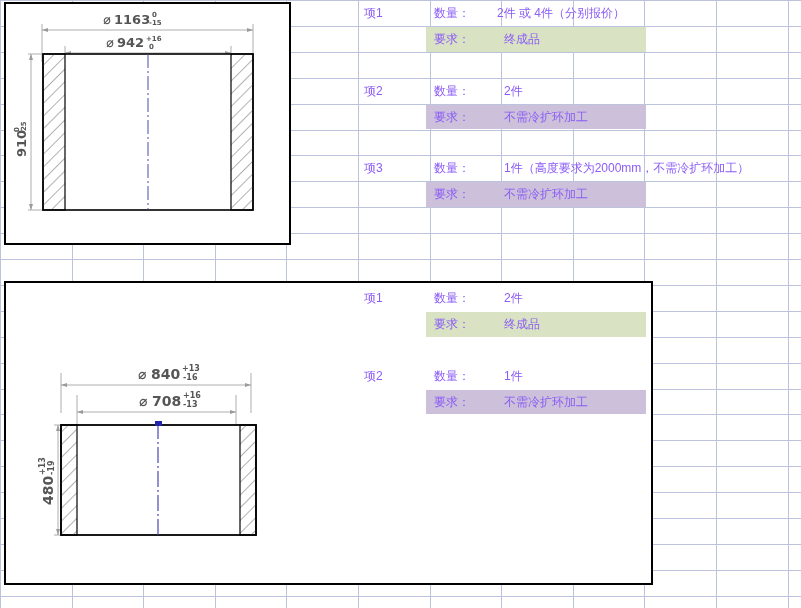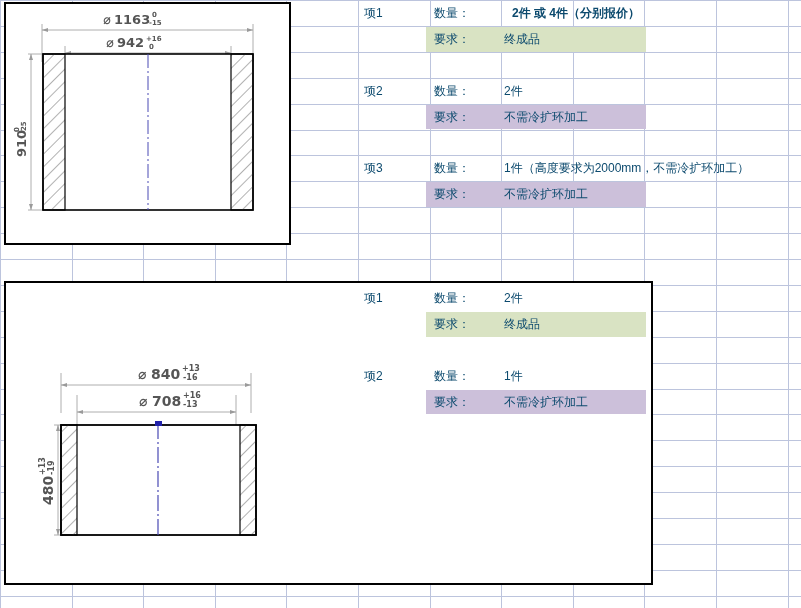--- a/index.html
+++ b/index.html
@@ -15,21 +15,21 @@
   
   .gridlayer{position:absolute;left:0;top:0;width:801px;height:608px;}
   .vline{position:absolute;top:0;width:1px;height:608px;background:#bcc4dd;}
   .hline{position:absolute;left:0;height:1px;width:801px;background:#bcc4dd;}
 
   
   .frame{position:absolute;border:2px solid #000;background:#fff;box-sizing:border-box;}
 
   
   .cell{position:absolute;box-sizing:border-box;display:flex;align-items:center;
-        font-size:12px;color:#0c4a6e;white-space:nowrap;text-align:center;}
+        font-size:12px;color:#8b5cf6;white-space:nowrap;text-align:center;}
   .cell.pad{padding-left:4px;}
   .hl-green{background:#d9e3c3;}
   .hl-purple{background:#ccc0da;}
 
   
   .drawing{position:absolute;box-sizing:border-box;}
   .dwg-svg{display:block;}
 
   
   .dim{font-family:"DejaVu Sans",sans-serif;font-weight:bold;fill:#555;}
@@ -126,21 +126,21 @@
 
       <rect x="227" y="52" width="22" height="156" fill="url(#hatchA)" stroke="#000" stroke-width="1.2"></rect>
 
       <line x1="144" y1="52" x2="144" y2="208" stroke="#4a4ab4" stroke-width="1" stroke-dasharray="14,3,2,3"></line>
     </svg>
   </div>
 
   <div id="top-table">
       <div class="cell pad" style="left: 360px; top: 1px; width: 70px; height: 24.9px;">项1</div>
       <div class="cell pad" style="left: 430px; top: 1px; width: 70px; height: 24.9px;">数量：</div>
-      <div class="cell pad" style="left: 508px; top: 1px; width: 280px; height: 24.9px; font-weight: bold;">2件 或 4件（分别报价）</div>
+      <div class="cell pad" style="left: 493px; top: 1px; width: 280px; height: 24.9px;">2件 或 4件（分别报价）</div>
       <div class="cell hl-green" style="left: 426px; top: 26.9px; width: 220px; height: 24.9px;"></div>
       <div class="cell pad" style="left: 360px; top: 26.9px; width: 70px; height: 24.9px;"></div>
       <div class="cell pad" style="left: 430px; top: 26.9px; width: 70px; height: 24.9px;">要求：</div>
       <div class="cell pad" style="left: 500px; top: 26.9px; width: 280px; height: 24.9px;">终成品</div>
       <div class="cell pad" style="left: 360px; top: 52.8px; width: 70px; height: 24.9px;"></div>
       <div class="cell pad" style="left: 430px; top: 52.8px; width: 70px; height: 24.9px;"></div>
       <div class="cell pad" style="left: 500px; top: 52.8px; width: 280px; height: 24.9px;"></div>
       <div class="cell pad" style="left: 360px; top: 78.7px; width: 70px; height: 24.9px;">项2</div>
       <div class="cell pad" style="left: 430px; top: 78.7px; width: 70px; height: 24.9px;">数量：</div>
       <div class="cell pad" style="left: 500px; top: 78.7px; width: 280px; height: 24.9px;">2件</div>

